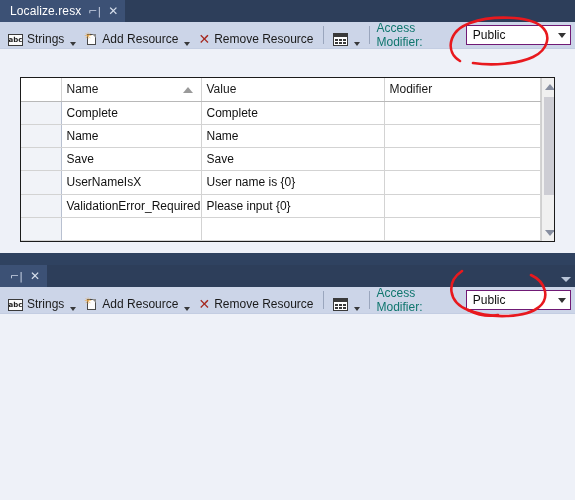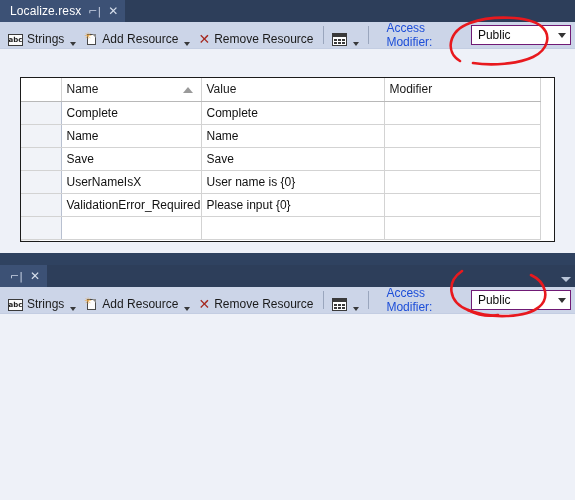--- a/index.html
+++ b/index.html
@@ -90,39 +90,39 @@
   .ico-grid:before{
     content:"";position:absolute;left:0;top:0;right:0;height:3px;background:#3a3a3a;
   }
   .ico-grid .dots{
     position:absolute;left:1px;top:4.5px;right:1px;bottom:1px;
     display:grid;grid-template-columns:repeat(3,1fr);grid-template-rows:repeat(2,1fr);
     gap:1px;
   }
   .ico-grid .dots i{background:#3a3a3a;display:block;}
 
-  .tb-label{color:#1d4ed8;font-size:12px;margin-left:12px;}
+  .tb-label{color:#0f766e;font-size:12px;margin-left:2px;}
 
   
   .combo{
     width:106px;height:20px;background:#ffffff;border:1px solid #701a75;
     display:flex;align-items:center;justify-content:space-between;
     padding:0 4px 0 6px;box-sizing:border-box;margin-left:2px;
   }
   .combo-val{color:#0d0d0d;font-size:12px;}
   .combo-caret{
     width:0;height:0;border-left:4px solid transparent;
     border-right:4px solid transparent;border-top:5px solid #333;
   }
 
   
   .gridwrap{
     position:absolute;left:20px;right:20px;
     border:1px solid #1b1b1b;background:#ffffff;
-    display:flex;overflow:hidden;box-sizing:border-box;flex-direction:column;
+    display:flex;overflow:hidden;box-sizing:border-box;
   }
   #grid1{top:77px;height:165px;}
 
   table.dg{border-collapse:collapse;table-layout:fixed;width:519px;background:#fff;}
   table.dg col.c-sel{width:40px;}
   table.dg col.c-name{width:140px;}
   table.dg col.c-value{width:183px;}
   table.dg col.c-comment{width:156px;}
 
   table.dg th,table.dg td{

